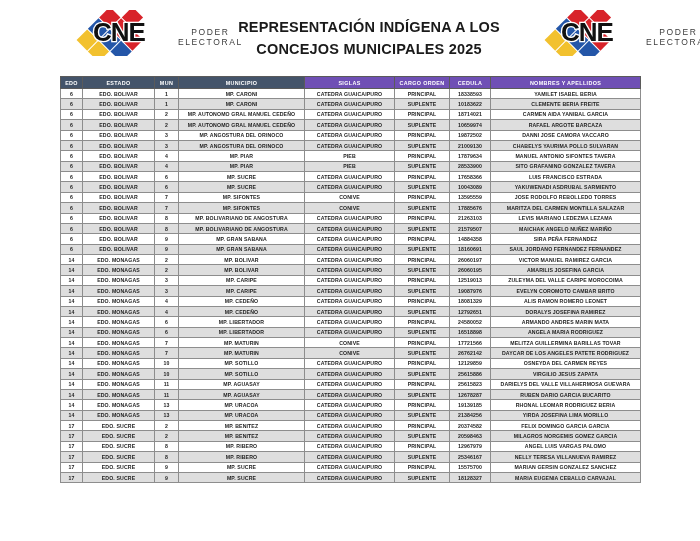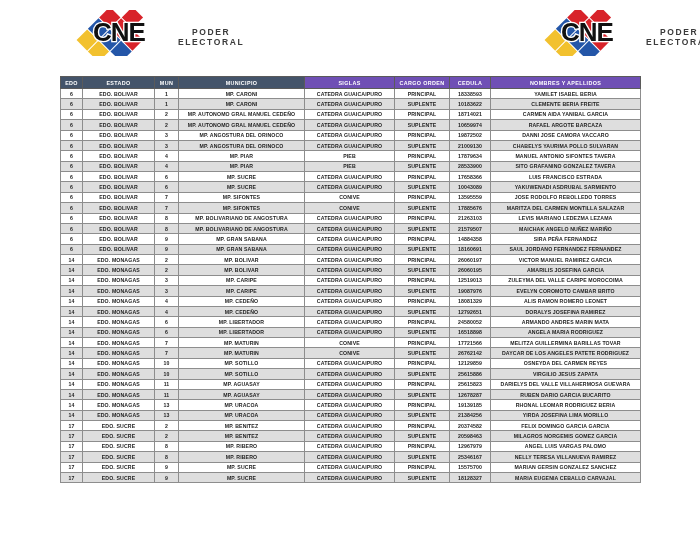--- a/index.html
+++ b/index.html
@@ -44,21 +44,21 @@
   .logo-mark {
     position: relative;
     width: 118px;
     height: 46px;
   }
   .logo-mark svg { display: block; }
 
   .logo-tagline {
     font-family: "Liberation Sans", sans-serif;
     font-size: 8.5px;
-    font-weight: bold;
+    font-weight: normal;
     letter-spacing: 1.6px;
     color: #3b3b3b;
     margin-top: 7px;
     text-align: center;
   }
 
   .title-block {
     flex: 1;
     text-align: center;
     padding-top: 12px;
@@ -147,20 +147,24 @@
             <rect x="56" y="14" width="15" height="15" fill="#d8232a"></rect>
             <rect x="56" y="30" width="15" height="15" fill="#d8232a"></rect>
             <rect x="72" y="14" width="15" height="15" fill="#d8232a"></rect>
           </g>
           <text x="59" y="31" text-anchor="middle" font-family="Liberation Sans, sans-serif" font-size="26" font-weight="bold" fill="#111111" stroke="#ffffff" stroke-width="2.6" paint-order="stroke" letter-spacing="-1">CNE</text>
         </svg>
       </div>
       <div class="logo-tagline">PODER ELECTORAL</div>
     </div>
 
+    <div class="title-block">
+      <div class="doc-title">REPRESENTACIÓN INDÍGENA A LOS</div>
+      <div class="doc-title">CONCEJOS MUNICIPALES 2025</div>
+    </div>
 
     <div class="logo-block logo-right">
       <div class="logo-mark">
         <svg width="118" height="46" viewBox="0 0 118 46">
           <g transform="rotate(-45 59 23)">
             <rect x="24" y="-2" width="15" height="15" fill="#f2c12e"></rect>
             <rect x="24" y="14" width="15" height="15" fill="#f2c12e"></rect>
             <rect x="40" y="-2" width="15" height="15" fill="#2456a8"></rect>
             <rect x="40" y="14" width="15" height="15" fill="#2456a8"></rect>
             <rect x="40" y="30" width="15" height="15" fill="#2456a8"></rect>

